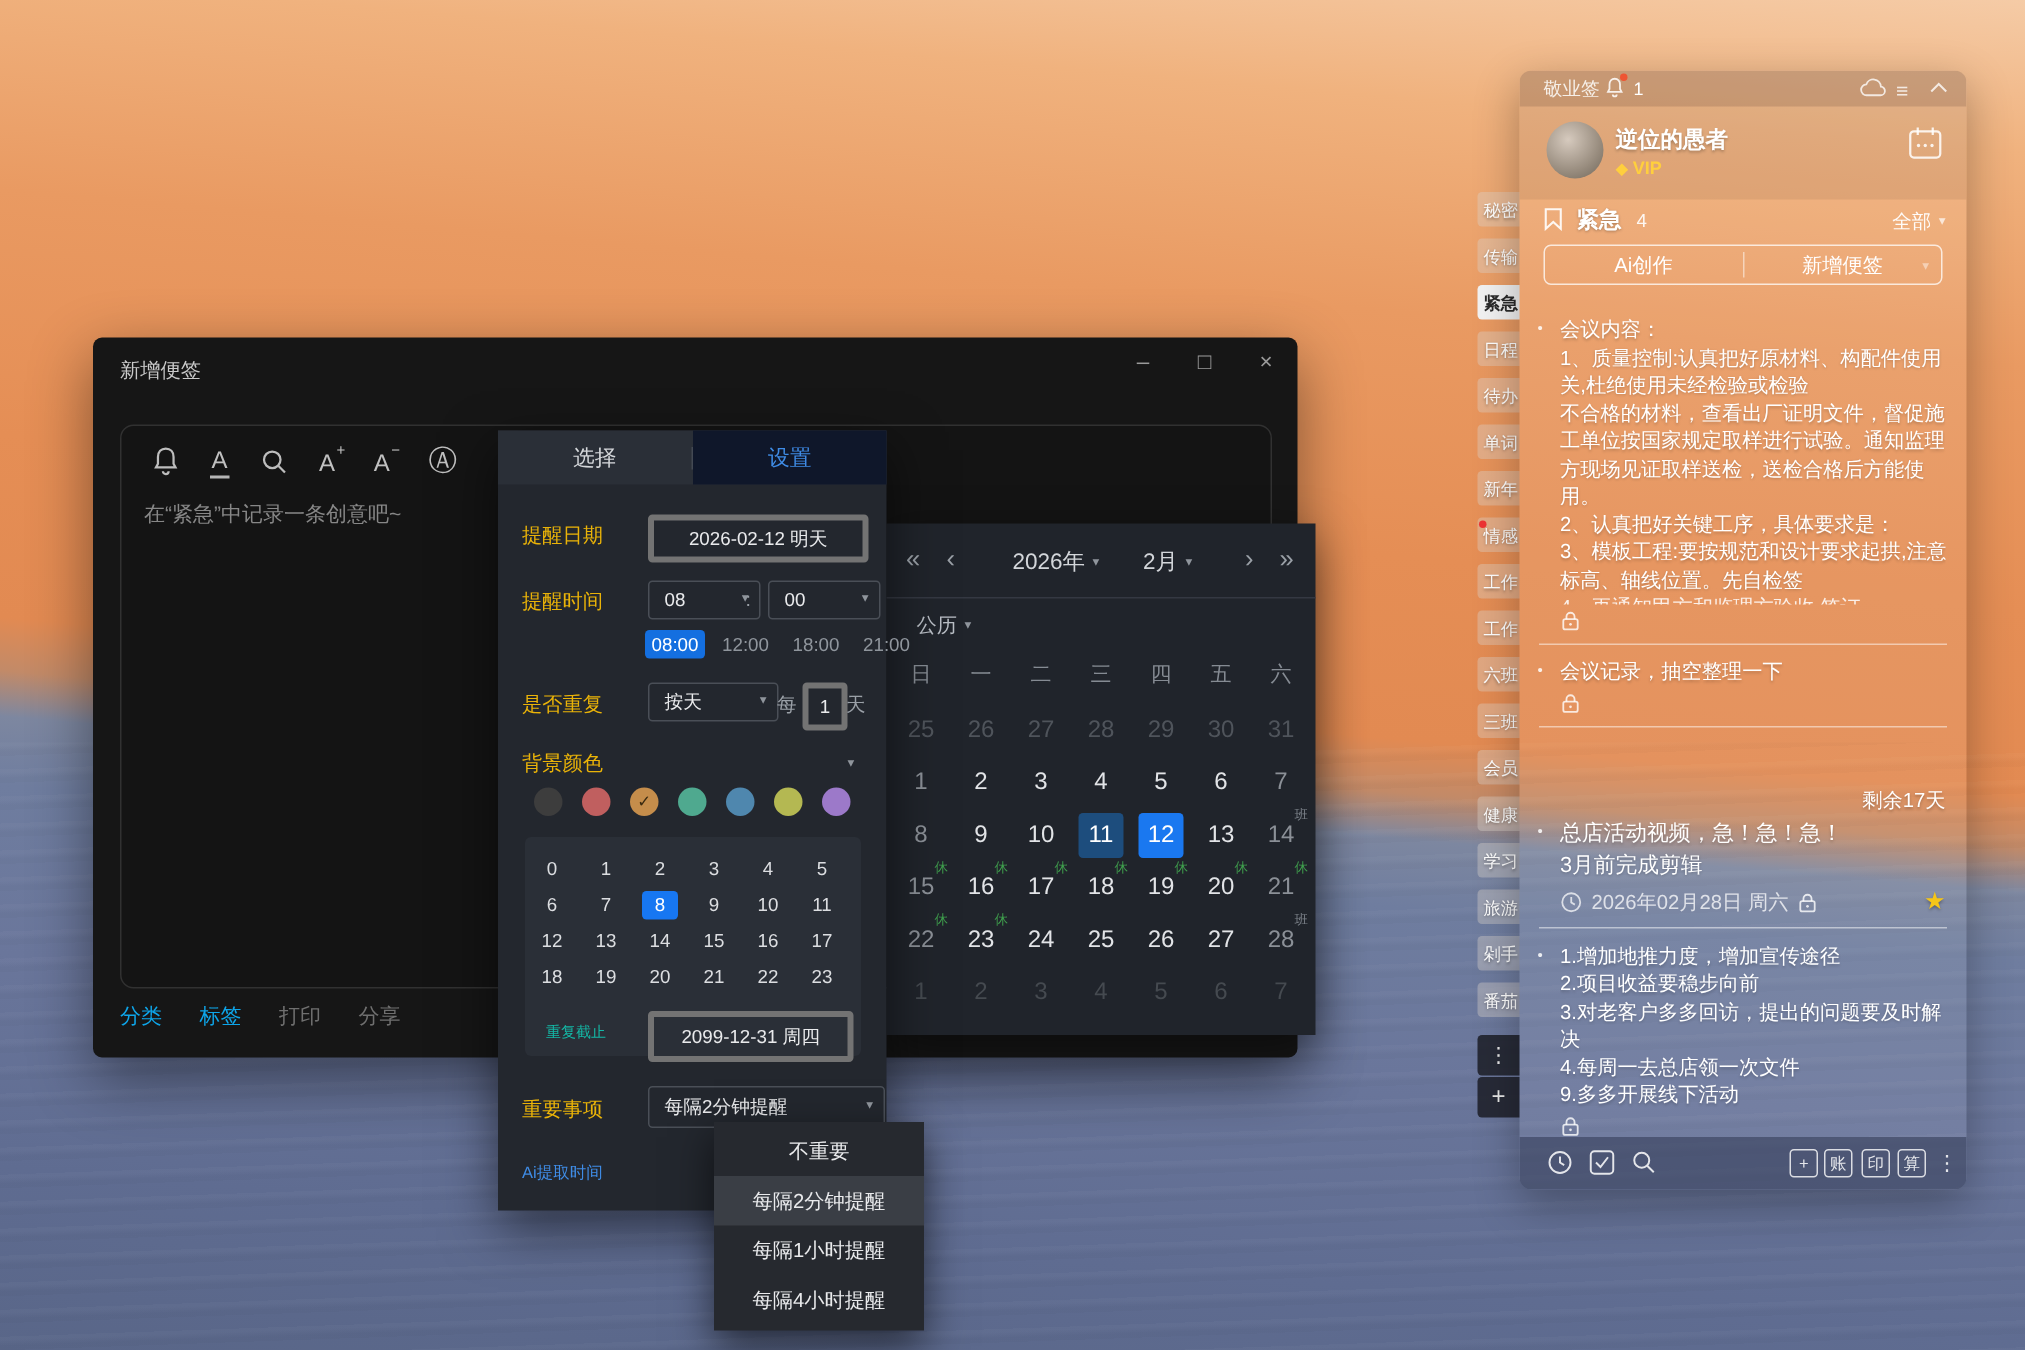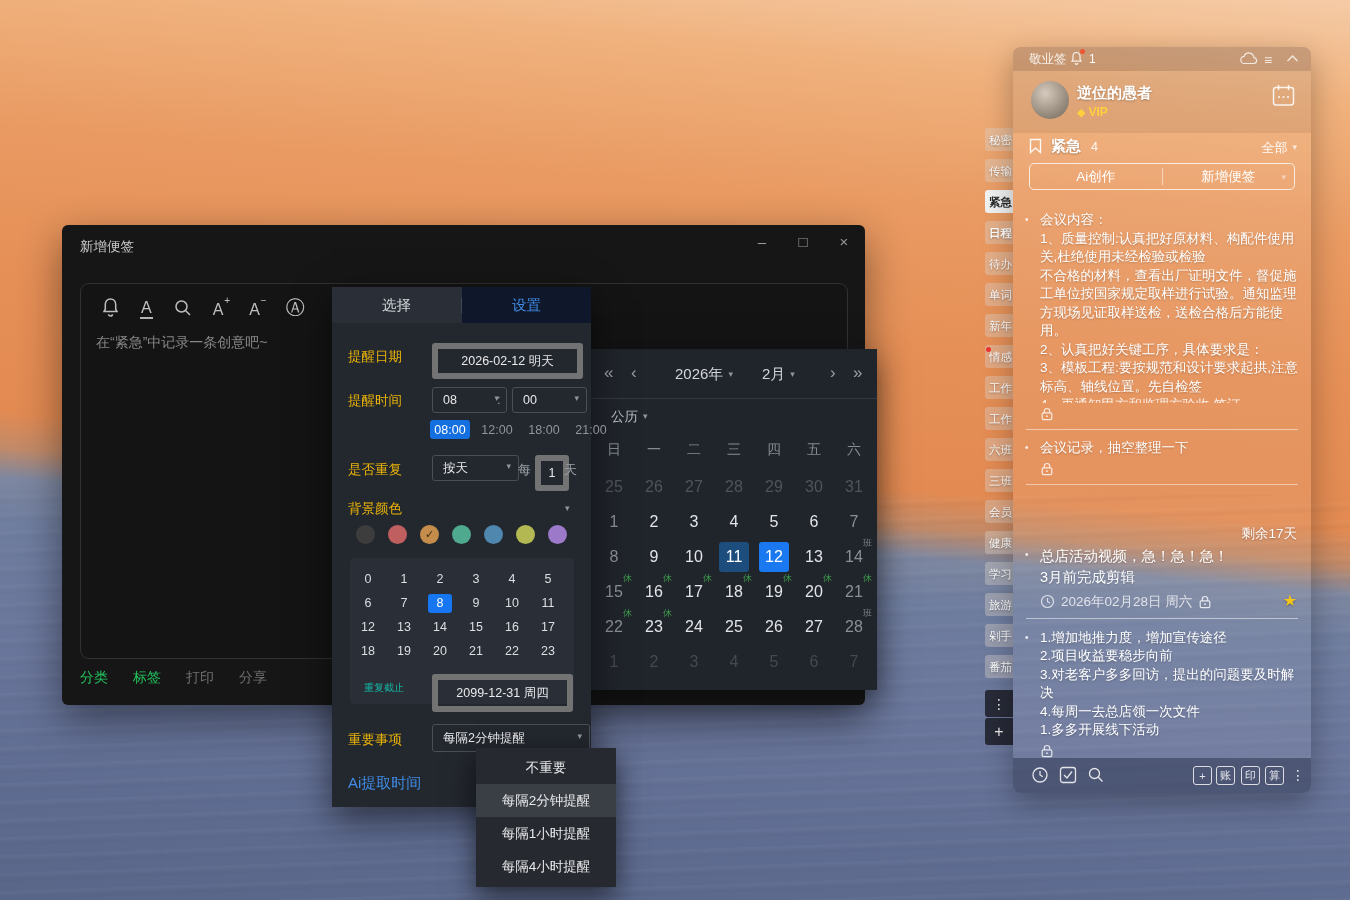--- a/index.html
+++ b/index.html
@@ -14,21 +14,21 @@
   .win-controls{position:absolute;right:14px;top:8px;display:flex;gap:27px;color:#9a9a9a;font-size:15px;}
   .win-controls span{cursor:default;width:14px;text-align:center;}
   .note-box{position:absolute;left:18px;top:58px;width:766px;height:374px;border:1px solid #313131;border-radius:9px;background:#141414;}
   .toolbar{position:absolute;left:20px;top:11px;display:flex;align-items:center;gap:20px;color:#bdbdbd;}
   .tb{font-size:16px;color:#c0c0c0;position:relative;line-height:22px;}
   .tb.ua span{border-bottom:2px solid #b5b5b5;padding:0 1px 1px;}
   .tb sup{font-size:10px;position:relative;top:-5px;left:1px;}
   .tb.circ{font-size:19px;}
   .ph{position:absolute;left:15px;top:50px;font-size:14px;color:#878787;}
   .ed-footer{position:absolute;left:18px;bottom:18px;display:flex;gap:25px;font-size:14px;}
-  .ed-footer .act{color:#22c55e;} .ed-footer .act.dim{color:#6f6f6f;}
+  .ed-footer .act{color:#0ea5e9;} .ed-footer .act.dim{color:#6f6f6f;}
   
   .cal-pop{position:absolute;left:591px;top:349px;width:286px;height:341px;background:#20242b;z-index:2;box-shadow:0 10px 30px rgba(0,0,0,.5);}
   .cal-head{position:absolute;left:0;top:0;right:0;height:49px;border-bottom:1px solid #343842;}
   .cnav{position:absolute;top:14px;font-size:17px;color:#9aa0a7;cursor:default;}
   .cyear,.cmonth{position:absolute;top:16px;font-size:15px;color:#d3d6da;}
   .caret{font-size:9px;color:#8f959c;margin-left:5px;position:relative;top:-2px;}
   .ctype{position:absolute;left:20px;top:59px;font-size:13.5px;color:#b9bec5;}
   .cwk{position:absolute;left:3px;top:90px;display:grid;grid-template-columns:repeat(7,40px);}
   .cwk div{height:22px;display:flex;align-items:center;justify-content:center;font-size:14px;color:#858b93;}
   .cdays{position:absolute;left:3px;top:120px;display:grid;grid-template-columns:repeat(7,40px);grid-auto-rows:35px;}
@@ -38,35 +38,35 @@
   .cday.today .num{background:#1d4d7d;color:#fff;}
   .cday.sel .num{background:#1a78f0;color:#fff;}
   .cbadge{position:absolute;top:0px;right:2px;font-size:9px;line-height:9px;}
   
   .set-pop{position:absolute;left:332px;top:287px;width:259px;height:520px;background:#23272e;z-index:3;box-shadow:0 12px 34px rgba(0,0,0,.55);}
   .tabbar{position:absolute;left:0;top:0;right:0;height:36px;background:#2a2f37;display:flex;}
   .tab{flex:1;display:flex;align-items:center;justify-content:center;font-size:14.5px;color:#d4d7da;cursor:default;}
   .tab.active{color:#3f8ce6;background:#0f172a;}
   .tabdiv{width:1px;height:15px;background:#434953;align-self:center;}
   .slabel{position:absolute;left:16px;font-size:13.5px;color:#eab308;}
-  .sinput{position:absolute;border:6px solid #737373;border-radius:3px;color:#e9eaec;font-size:12.5px;display:flex;align-items:center;justify-content:center;background:transparent;}
+  .sinput{position:absolute;border:4px solid #737373;border-radius:3px;color:#e9eaec;font-size:12.5px;display:flex;align-items:center;justify-content:center;background:transparent;}
   .ssel{position:absolute;border:1px solid #4a4f57;border-radius:3px;color:#e9eaec;font-size:12.5px;display:flex;align-items:center;justify-content:space-between;padding:0 7px 0 10px;}
   .chips{position:absolute;left:98px;top:133px;display:flex;gap:7px;}
   .chip{min-width:40px;height:19px;display:flex;align-items:center;justify-content:center;font-size:12.5px;color:#8f959c;border-radius:3px;}
   .chip.sel{background:#146fe0;color:#fff;}
   .colon{position:absolute;left:165px;top:105px;color:#9aa0a7;font-size:13px;}
   .etxt{position:absolute;font-size:13px;color:#9aa0a7;}
   .swatches{position:absolute;left:24px;top:238px;display:flex;gap:13px;}
   .sw{width:19px;height:19px;border-radius:50%;display:flex;align-items:center;justify-content:center;font-size:11px;color:#3a2a10;font-weight:bold;}
   .hpanel{position:absolute;left:18px;top:271px;width:224px;height:146px;background:#2a2f37;border-radius:4px;}
   .hgrid{position:absolute;left:0;top:9px;display:grid;grid-template-columns:repeat(6,36px);grid-auto-rows:24px;}
   .hcell{display:flex;align-items:center;justify-content:center;font-size:12.5px;color:#dcdee1;cursor:default;}
   .hcell span{min-width:24px;height:19px;display:flex;align-items:center;justify-content:center;border-radius:3px;}
   .hcell.sel span{background:#1777f2;color:#fff;}
-  .ai-link{position:absolute;left:16px;top:487px;font-size:15px;color:#3f8ce6;}
+  .ai-link{position:absolute;left:16px;top:487px;font-size:11px;color:#3f8ce6;}
   .confirm{position:absolute;left:160px;top:478px;width:86px;height:31px;background:#1472ec;border-radius:4px;}
   
   .drop{position:absolute;left:432px;top:748px;width:140px;height:139px;background:#26292f;z-index:5;box-shadow:0 10px 26px rgba(0,0,0,.6);padding-top:3px;box-sizing:border-box;margin-left:44px;}
   .ditem{height:33px;line-height:33px;text-align:center;font-size:13.5px;color:#e9eaec;cursor:default;}
   .ditem.hl{background:#3a3e45;}
   
   .sidebar{position:absolute;left:985px;top:47px;width:326px;height:746px;z-index:2;}
   .tabs-col{position:absolute;left:0;top:0;width:28px;}
   .stab{position:absolute;left:0;width:28px;height:23px;box-sizing:border-box;padding:5px 0 0 4px;font-size:11.5px;color:#fff;background:rgba(222,212,206,.38);border-radius:3px 0 0 3px;overflow:hidden;white-space:nowrap;text-shadow:0 1px 2px rgba(0,0,0,.35);cursor:default;}
   .stab.sel{background:#f2f2f2;color:#2b2b2b;text-shadow:none;font-weight:bold;}
@@ -456,21 +456,21 @@
       <div class="ditem hl">每隔2分钟提醒</div>
       <div class="ditem">每隔1小时提醒</div>
       <div class="ditem">每隔4小时提醒</div>
     </div>
 
   <div class="sidebar">
     <div class="tabs-col" id="side-tabs">
         <div class="stab" style="top: 81px;">秘密</div>
         <div class="stab" style="top: 112px;">传输</div>
         <div class="stab sel" style="top: 143px;">紧急</div>
-        <div class="stab" style="top: 174px; font-weight: bold;">日程</div>
+        <div class="stab" style="top: 174px;">日程</div>
         <div class="stab" style="top: 205px;">待办</div>
         <div class="stab" style="top: 236px;">单词</div>
         <div class="stab" style="top: 267px;">新年</div>
         <div class="stab" style="top: 298px;">情感<span class="dot"></span></div>
         <div class="stab" style="top: 329px;">工作</div>
         <div class="stab" style="top: 360px;">工作</div>
         <div class="stab" style="top: 391px;">六班</div>
         <div class="stab" style="top: 422px;">三班</div>
         <div class="stab" style="top: 453px;">会员</div>
         <div class="stab" style="top: 484px;">健康</div>
@@ -603,21 +603,21 @@
           </div>
           <div class="ndiv"></div>
           <div class="note" style="padding-top: 10px;">
             <div class="nbody">
               <span class="bullet">•</span>
               <div class="nline">1.增加地推力度，增加宣传途径</div>
               <div class="nline">2.项目收益要稳步向前</div>
               <div class="nline">3.对老客户多多回访，提出的问题要及时解</div>
               <div class="nline">决</div>
               <div class="nline">4.每周一去总店领一次文件</div>
-              <div class="nline">1.多多开展线下活动</div>
+              <div class="nline">9.多多开展线下活动</div>
               <div class="nlock">
                 <svg width="14" height="14" viewBox="0 0 14 14">
                   <rect x="2.2" y="5.8" width="9.6" height="6.8" rx="1.3" fill="none" stroke="rgba(255,255,255,.8)" stroke-width="1.2"></rect>
                   <path d="M4.3 5.8V4.2a2.7 2.7 0 015.4 0v1.6" fill="none" stroke="rgba(255,255,255,.8)" stroke-width="1.2"></path>
                   <circle cx="7" cy="9.2" r=".9" fill="rgba(255,255,255,.8)"></circle>
                 </svg>
               </div>
             </div>
           </div>
         </div>

